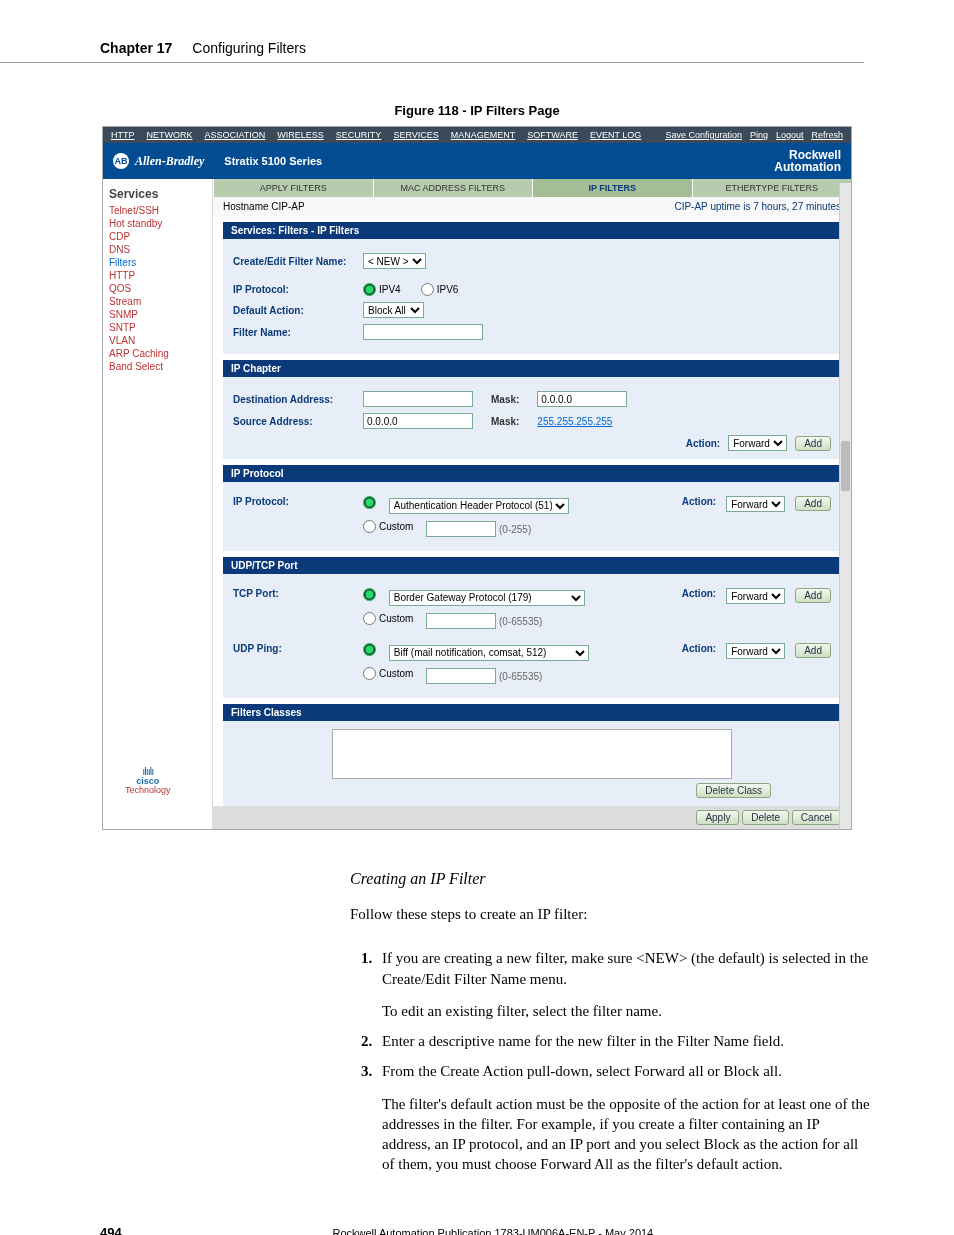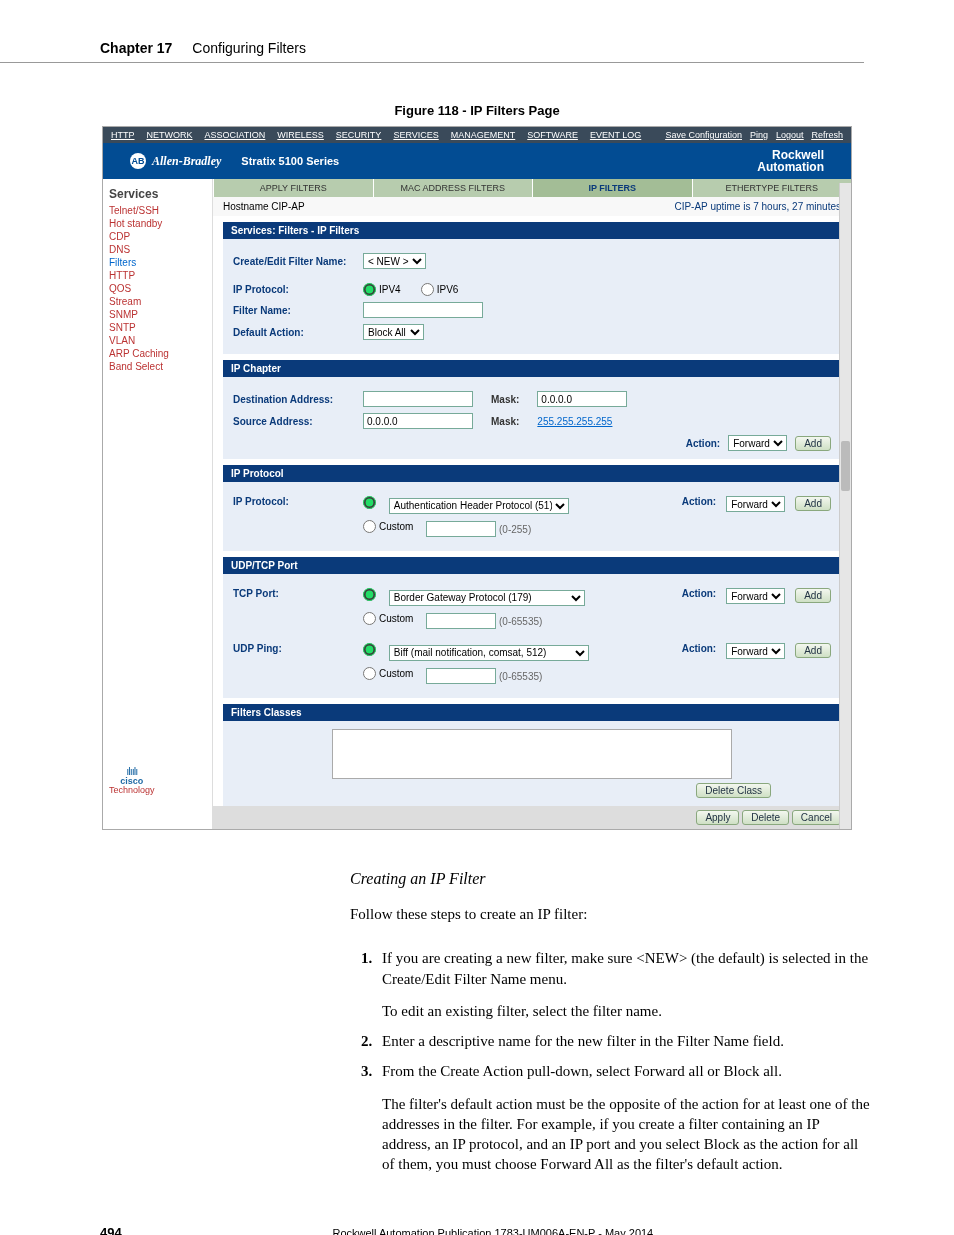--- a/index.html
+++ b/index.html
@@ -43,21 +43,21 @@
     gap: 12px;
     justify-content: flex-start;
   }
   .shot .topnav .right { margin-left: auto; display:flex; gap:8px; }
   .shot .topnav span { text-decoration: underline; cursor: pointer; }
   .shot .bluebar {
     display: flex;
     align-items: center;
     background: #024c93;
     color: #fff;
-    padding: 6px 27px;
+    padding: 6px 10px;
   }
   .shot .bluebar .left { display:flex; align-items:center; gap:6px; font-weight:bold; font-size:12px;}
   .shot .bluebar .ablogo {
     width:16px; height:16px; border-radius:50%;
     background:#fff; color:#024c93; font-size:9px; font-weight:bold;
     display:inline-flex; align-items:center; justify-content:center;
   }
   .shot .bluebar .brand { font-style: italic; font-family: 'Times New Roman', serif; }
   .shot .bluebar .series { margin-left: 20px; font-weight:bold; font-size:11px; }
   .shot .bluebar .ra { margin-left:auto; text-align:right; font-weight:bold; font-size:12px; line-height:1; }
@@ -108,21 +108,21 @@
   .shot .radio input { accent-color:#2d6; }
   .shot .small { color:#666; }
   .shot .classesbox {
     width:400px; height:50px; border:1px solid #aaa; background:#fff;
     display:inline-block; vertical-align:middle;
   }
   .shot .bottombar {
     background:#ddd; padding:4px 10px; text-align:right;
   }
   .shot .cisco {
-    position:absolute; left:6px; bottom:34px; color:#1f6aa5;
+    position:absolute; left:22px; bottom:34px; color:#1f6aa5;
     font-size:9px; text-align:center; line-height:1;
   }
   .shot .cisco .bars { letter-spacing:-1px; font-size:11px; }
   .shot .scrollbar {
     position:absolute; right:0; top:56px; bottom:0; width:12px;
     background:#e6e6e6; border-left:1px solid #ccc;
   }
   .shot .scrollbar::before {
     content:''; position:absolute; left:1px; right:1px; top:40%; height:50px;
     background:#bbb; border-radius:2px;
@@ -232,26 +232,26 @@
           <span class="radio">
               <input type="radio" checked="" style="">
               <span>IPV4</span>
             </span>
           <span class="radio">
               <input type="radio" style="">
               <span>IPV6</span>
             </span>
         </div>
         <div class="formrow">
+          <label class="lead">Default Action:</label>
+          <select><option>Block All</option></select>
+        </div>
+        <div class="formrow">
           <label class="lead">Filter Name:</label>
           <input type="text" style="width: 120px;">
-        </div>
-        <div class="formrow">
-          <label class="lead">Default Action:</label>
-          <select><option>Block All</option></select>
         </div>
       </div>
 
       <div class="section-title">IP Chapter</div>
       <div class="section-body">
         <div class="formrow">
           <label class="lead">Destination Address:</label>
           <input type="text" style="width: 110px;">
           <span class="mask-label">Mask:</span>
           <input type="text" style="width: 90px;" value="0.0.0.0">

